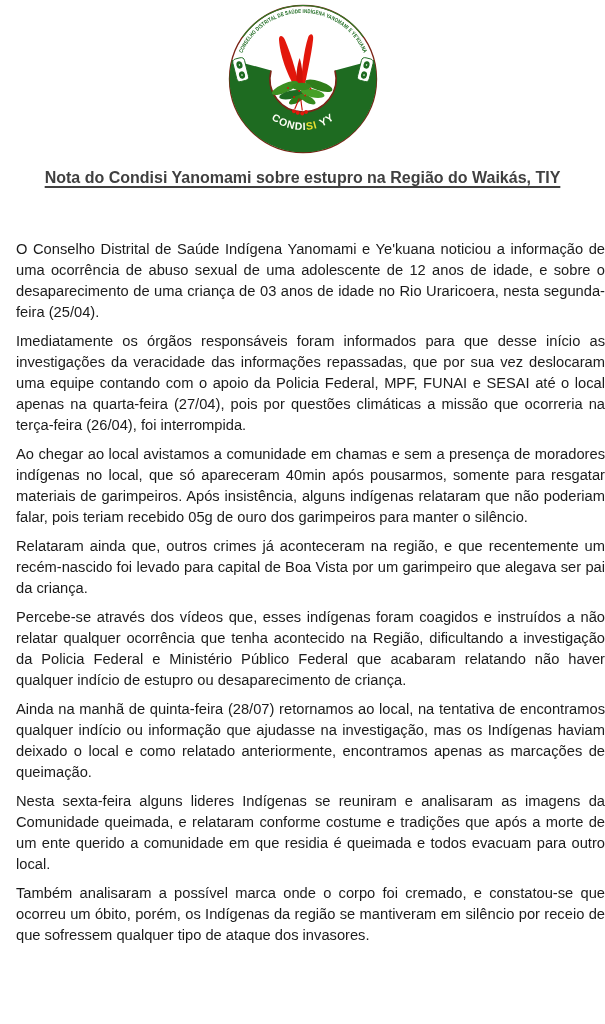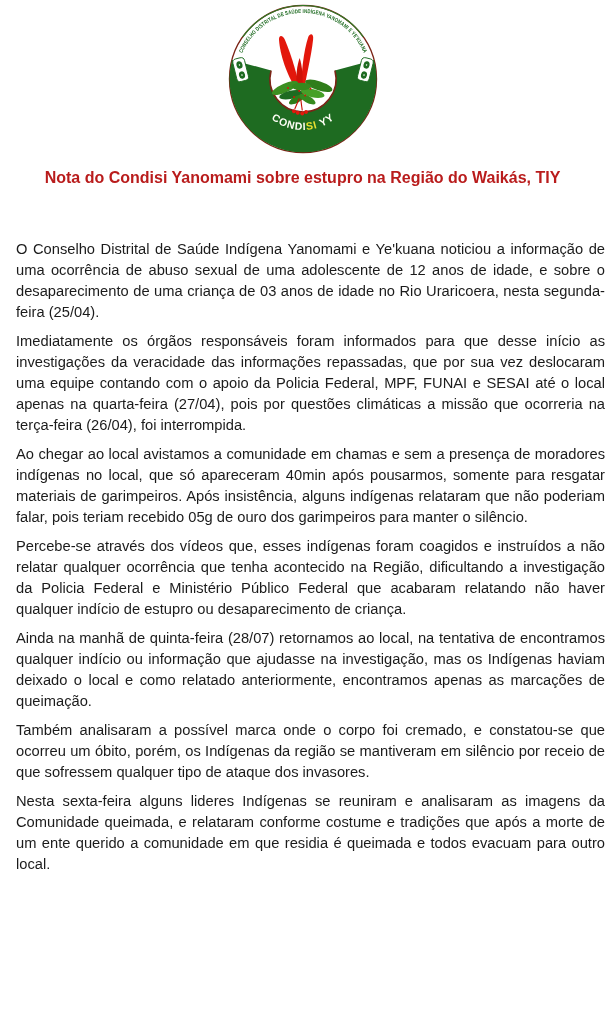--- a/index.html
+++ b/index.html
@@ -10,21 +10,22 @@
     color:#1b1b1b;
     position:relative;
     overflow:hidden;
   }
   .logo { display:block; margin:4px auto 0 auto; }
   .doc-title {
     margin:14px 10px 0 10px;
     text-align:center;
     font-size:16px;
     font-weight:700;
-    color:#b91c1c;
+    color:#404040;
+    text-decoration:underline;
     text-decoration-thickness:1.5px;
     text-underline-offset:3px;
     line-height:19px;
   }
   .doc-body {
     margin:52px 0 0 16px;
     text-align:justify;
     font-size:14.7px;
     line-height:21px;
   }
@@ -115,19 +116,20 @@
       </textPath>
     </text>
   </svg>
 
   <h1 class="doc-title">Nota do Condisi Yanomami sobre estupro na Região do Waikás, TIY</h1>
 
   <div class="doc-body">
     <p>O Conselho Distrital de Saúde Indígena Yanomami e Ye'kuana noticiou a informação de uma ocorrência de abuso sexual de uma adolescente de 12 anos de idade, e sobre o desaparecimento de uma criança de 03 anos de idade no Rio Uraricoera, nesta segunda-feira (25/04).</p>
     <p>Imediatamente os órgãos responsáveis foram informados para que desse início as investigações da veracidade das informações repassadas, que por sua vez deslocaram uma equipe contando com o apoio da Policia Federal, MPF, FUNAI e SESAI até o local apenas na quarta-feira (27/04), pois por questões climáticas a missão que ocorreria na terça-feira (26/04), foi interrompida.</p>
     <p>Ao chegar ao local avistamos a comunidade em chamas e sem a presença de moradores indígenas no local, que só apareceram 40min após pousarmos, somente para resgatar materiais de garimpeiros. Após insistência, alguns indígenas relataram que não poderiam falar, pois teriam recebido 05g de ouro dos garimpeiros para manter o silêncio.</p>
+    <p>Relataram ainda que, outros crimes já aconteceram na região, e que recentemente um recém-nascido foi levado para capital de Boa Vista por um garimpeiro que alegava ser pai da criança.</p>
     <p>Percebe-se através dos vídeos que, esses indígenas foram coagidos e instruídos a não relatar qualquer ocorrência que tenha acontecido na Região, dificultando a investigação da Policia Federal e Ministério Público Federal que acabaram relatando não haver qualquer indício de estupro ou desaparecimento de criança.</p>
     <p>Ainda na manhã de quinta-feira (28/07) retornamos ao local, na tentativa de encontramos qualquer indício ou informação que ajudasse na investigação, mas os Indígenas haviam deixado o local e como relatado anteriormente, encontramos apenas as marcações de queimação.</p>
+    <p>Nesta sexta-feira alguns lideres Indígenas se reuniram e analisaram as imagens da Comunidade queimada, e relataram conforme costume e tradições que após a morte de um ente querido a comunidade em que residia é queimada e todos evacuam para outro local.</p>
     <p>Também analisaram a possível marca onde o corpo foi cremado, e constatou-se que ocorreu um óbito, porém, os Indígenas da região se mantiveram em silêncio por receio de que sofressem qualquer tipo de ataque dos invasores.</p>
-    <p>Nesta sexta-feira alguns lideres Indígenas se reuniram e analisaram as imagens da Comunidade queimada, e relataram conforme costume e tradições que após a morte de um ente querido a comunidade em que residia é queimada e todos evacuam para outro local.</p>
   </div>
 
 </div>
 
 </body></html>

